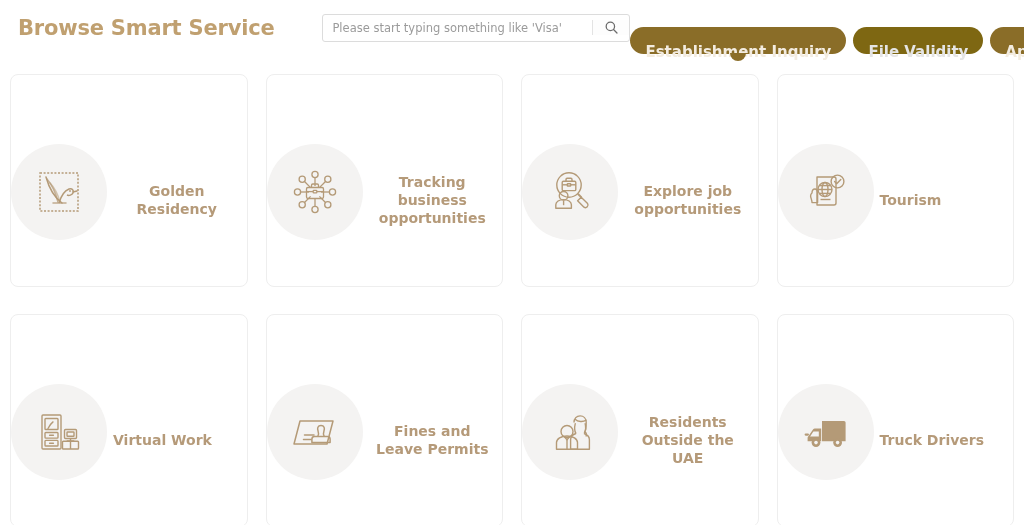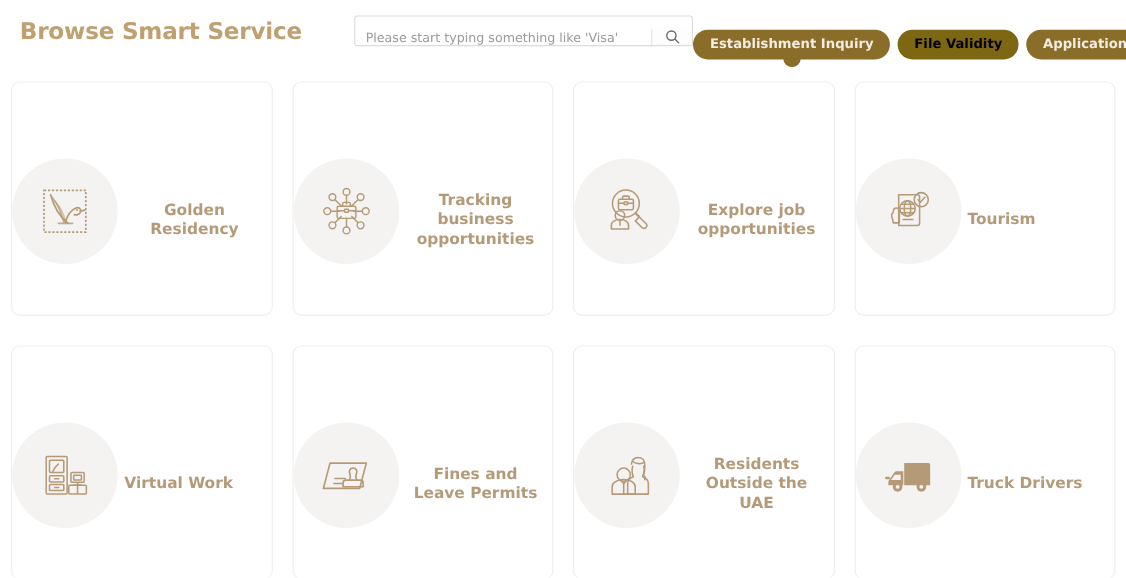--- a/index.html
+++ b/index.html
@@ -23,21 +23,21 @@
   .page-title {
     font-size: 21px;
     font-weight: bold;
     color: #c0a070;
     letter-spacing: -0.2px;
     white-space: nowrap;
     margin-right: 48px;
   }
   .search-wrap {
     display: flex;
-    align-items: flex-end;
+    align-items: center;
     height: 28px;
     width: 308px;
     border: 1px solid #dcdcdc;
     border-radius: 3px;
     background: #fff;
     overflow: hidden;
     flex: 0 0 auto;
   }
   .search-input {
     flex: 1 1 auto;
@@ -65,33 +65,33 @@
     display: flex;
     align-items: center;
     gap: 7px;
     margin-left: auto;
     padding-right: 6px;
   }
   .pill {
     border: none;
     border-radius: 14px;
     height: 27px;
-    padding: 0 15px;
-    font-size: 12px;
+    padding: 12px 15px;
+    font-size: 15px;
     font-weight: bold;
     color: #f3ece0;
     background: #8a6d28;
     cursor: pointer;
     white-space: nowrap;
     font-family: "DejaVu Sans", "Liberation Sans", sans-serif;
     position: relative;
     line-height: 27px;
     margin-top: 25px;
   }
-  .pill.alt { background: #7e6712; color: #000000; }
+  .pill.alt { background: #7e6712; color: #e5e5e5; }
   .pill .notch {
     position: absolute;
     left: 50%;
     transform: translateX(-50%);
     bottom: -7px;
     width: 16px; height: 8px;
     background: #8a6d28;
     border-radius: 0 0 10px 10px;
   }
 

